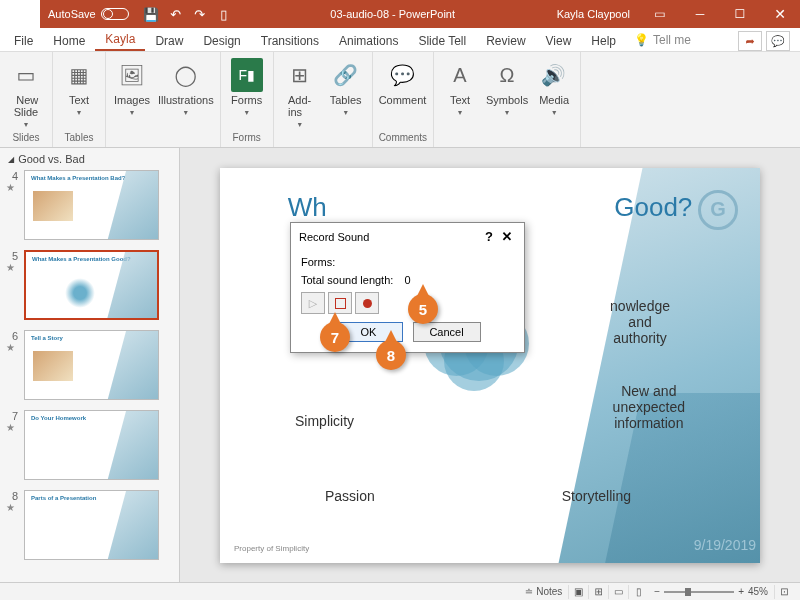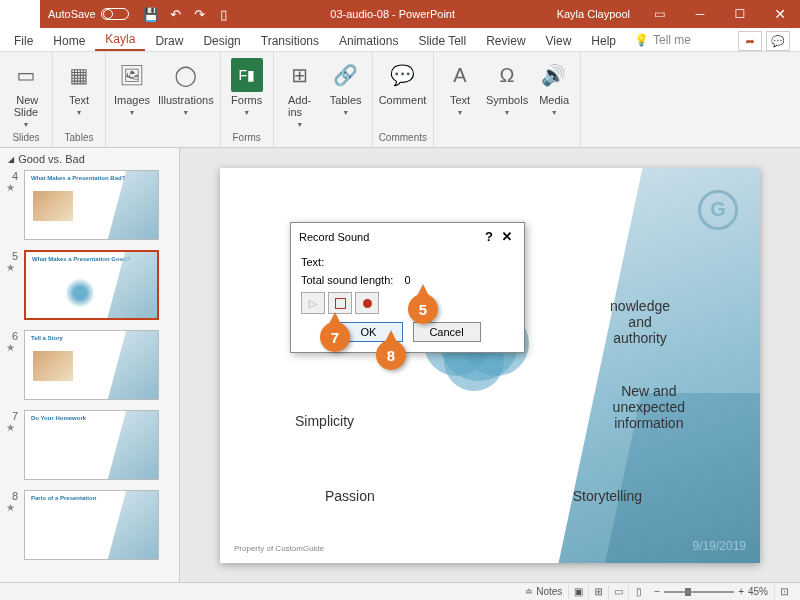--- a/index.html
+++ b/index.html
@@ -56,21 +56,21 @@
 .slide .logo { position: absolute; right: 22px; top: 22px; width: 40px; height: 40px; border: 3px solid #89b5c9; border-radius: 50%; display: flex; align-items: center; justify-content: center; color: #89b5c9; font-size: 20px; font-weight: bold; z-index: 2; }
 .slide .swirl { position: absolute; left: 48%; top: 44%; transform: translate(-50%, -50%); width: 130px; height: 130px; z-index: 1; }
 .slide .swirl .c { position: absolute; border-radius: 50%; background: #5aa5c4; opacity: 0.55; }
 .slide .swirl .c1 { width: 80px; height: 80px; left: 25px; top: 25px; }
 .slide .swirl .c2 { width: 65px; height: 65px; left: 10px; top: 35px; }
 .slide .swirl .c3 { width: 65px; height: 65px; left: 50px; top: 35px; }
 .slide .swirl .c4 { width: 60px; height: 60px; left: 30px; top: 10px; }
 .slide .swirl .c5 { width: 60px; height: 60px; left: 30px; top: 55px; }
 .slide .labels span { position: absolute; font-size: 14px; color: #333; z-index: 2; text-align: center; }
 .slide .footer { position: absolute; bottom: 10px; left: 14px; font-size: 8px; color: #888; z-index: 2; }
-.slide .date { position: absolute; bottom: 10px; right: 14px; font-size: 12px; color: #9fc5d5; z-index: 2; }
+.slide .date { position: absolute; bottom: 10px; right: 4px; font-size: 14px; color: #9fc5d5; z-index: 2; }
 
 .dialog { position: absolute; left: 290px; top: 222px; width: 235px; background: #fff; border: 1px solid #888; box-shadow: 2px 2px 8px rgba(0,0,0,0.3); z-index: 10; font-size: 11px; }
 .dialog .dtitle { padding: 6px 8px; display: flex; align-items: center; justify-content: space-between; }
 .dialog .dtitle .t { flex: 1; }
 .dialog .dtitle .q, .dialog .dtitle .x { width: 18px; text-align: center; font-weight: bold; cursor: pointer; font-size: 13px; }
 .dialog .dbody { padding: 6px 10px 10px; }
 .dialog .drow { display: flex; align-items: center; margin-bottom: 6px; gap: 4px; }
 .dialog input[type=text] { flex: 1; border: 1px solid #888; padding: 2px 4px; font-size: 11px; height: 18px; }
 .dialog .ctrls { display: flex; gap: 3px; margin: 4px 0 8px; }
 .dialog .ctrl { width: 24px; height: 22px; border: 1px solid #aaa; background: #f0f0f0; display: flex; align-items: center; justify-content: center; font-size: 11px; }
@@ -294,53 +294,54 @@
           </div>
       </div>
     </div>
   </div>
 
   <div class="canvas">
     <div class="slide">
       <div class="bgtri"></div>
       <div class="bgtri2"></div>
       <div class="logo">G</div>
+      <h1><span>Wh</span><span style="visibility:hidden">at Makes a Presentation</span><span> Good?</span></h1>
       <div class="swirl">
         <div class="c c1"></div>
           <div class="c c2"></div>
           <div class="c c3"></div>
           <div class="c c4"></div>
           <div class="c c5"></div>
       </div>
       <div class="labels">
         <span style="right:90px;top:130px;white-space:pre-line">nowledge
 and
 authority</span>
         <span style="right:75px;top:215px;white-space:pre-line">New and
 unexpected
 information</span>
         <span style="left:75px;top:245px">Simplicity</span>
         <span style="left:105px;top:320px">Passion</span>
-        <span style="right:118px;top:320px">Storytelling</span>
-      </div>
-      <div class="footer">Property of CustomGuide</div>
+        <span style="right:129px;top:320px">Storytelling</span>
+      </div>
+      <div class="footer">Property of Simplicity</div>
       <div class="date">9/19/2019</div>
     </div>
   </div>
 </div>
 
 <div class="dialog">
   <div class="dtitle">
     <span class="t">Record Sound</span>
     <span class="q">?</span>
     <span class="x">✕</span>
   </div>
   <div class="dbody">
     <div class="drow">
-      <span>Text:</span>
+      <span>Forms:</span>
     </div>
     <div class="drow">
       <span>Total sound length:</span>&nbsp;
       <span>0</span>
     </div>
     <div class="ctrls">
       <div class="ctrl disabled">▷</div>
       <div class="ctrl stop"></div>
       <div class="ctrl rec"></div>
     </div>

